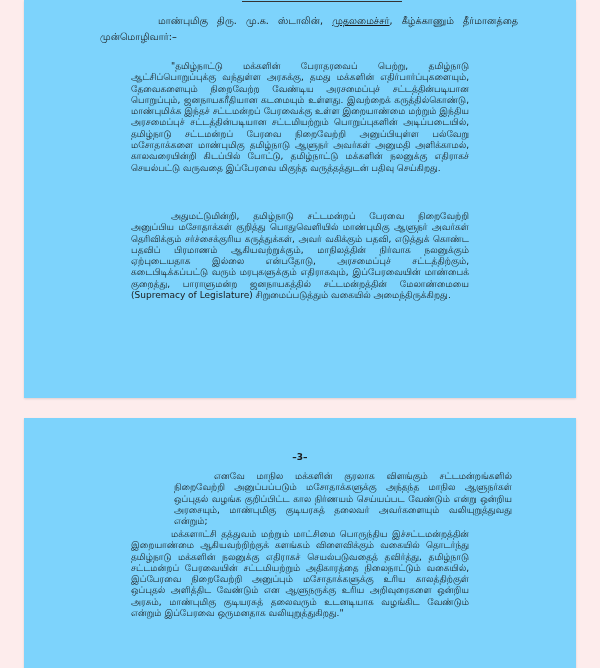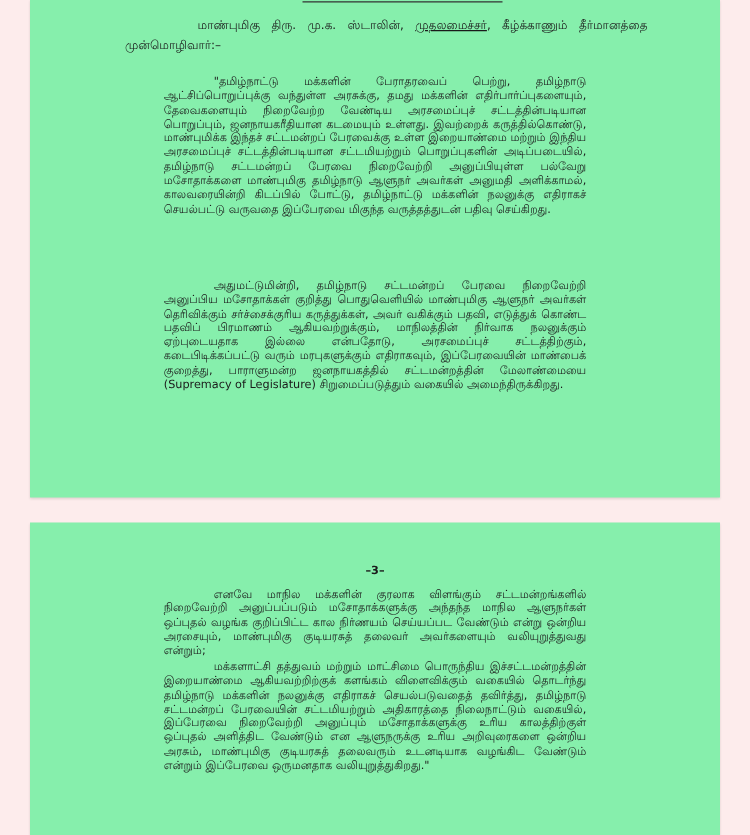--- a/index.html
+++ b/index.html
@@ -12,21 +12,21 @@
       overflow: hidden;
       background: #fdecec;
       position: relative;
       font-family: "DejaVu Sans", sans-serif;
       color: #1a1a1a;
     }
     .page {
       position: absolute;
       left: 24px;
       width: 552px;
-      background: #86efac;
+      background: #7dd3fc;
       box-shadow: 0 1px 2px rgba(0,0,0,0.12);
     }
     .page-1 {
       top: 0;
       height: 398px;
     }
     .page-2 {
       top: 418px;
       height: 260px;
     }
@@ -60,31 +60,31 @@
       width: 338px;
       font-size: 9px;
       line-height: 11.3px;
       text-align: justify;
     }
     .para .indent {
       display: inline-block;
       width: 40px;
     }
     .p1 { top: 61px; }
-    .p2 { top: 224px; }
+    .p2 { top: 211px; }
     .page-number {
       position: absolute;
       left: 0;
       width: 100%;
       top: 34px;
       text-align: center;
       font-size: 9px;
       font-weight: bold;
     }
-    .p3 { top: 53px; }
+    .p3 { top: 53px; margin-left: 43px; }
     .p4 { top: 111px; }
   </style>
 </head>
 <body>
 
 <div class="page page-1">
   <div class="heading-underline"></div>
 
   <div class="intro">
     <span class="indent"></span><span>மாண்புமிகு திரு. மு.க. ஸ்டாலின், </span><u>முதலமைச்சர்</u><span>, கீழ்க்காணும் தீர்மானத்தை முன்மொழிவார்:–</span>

